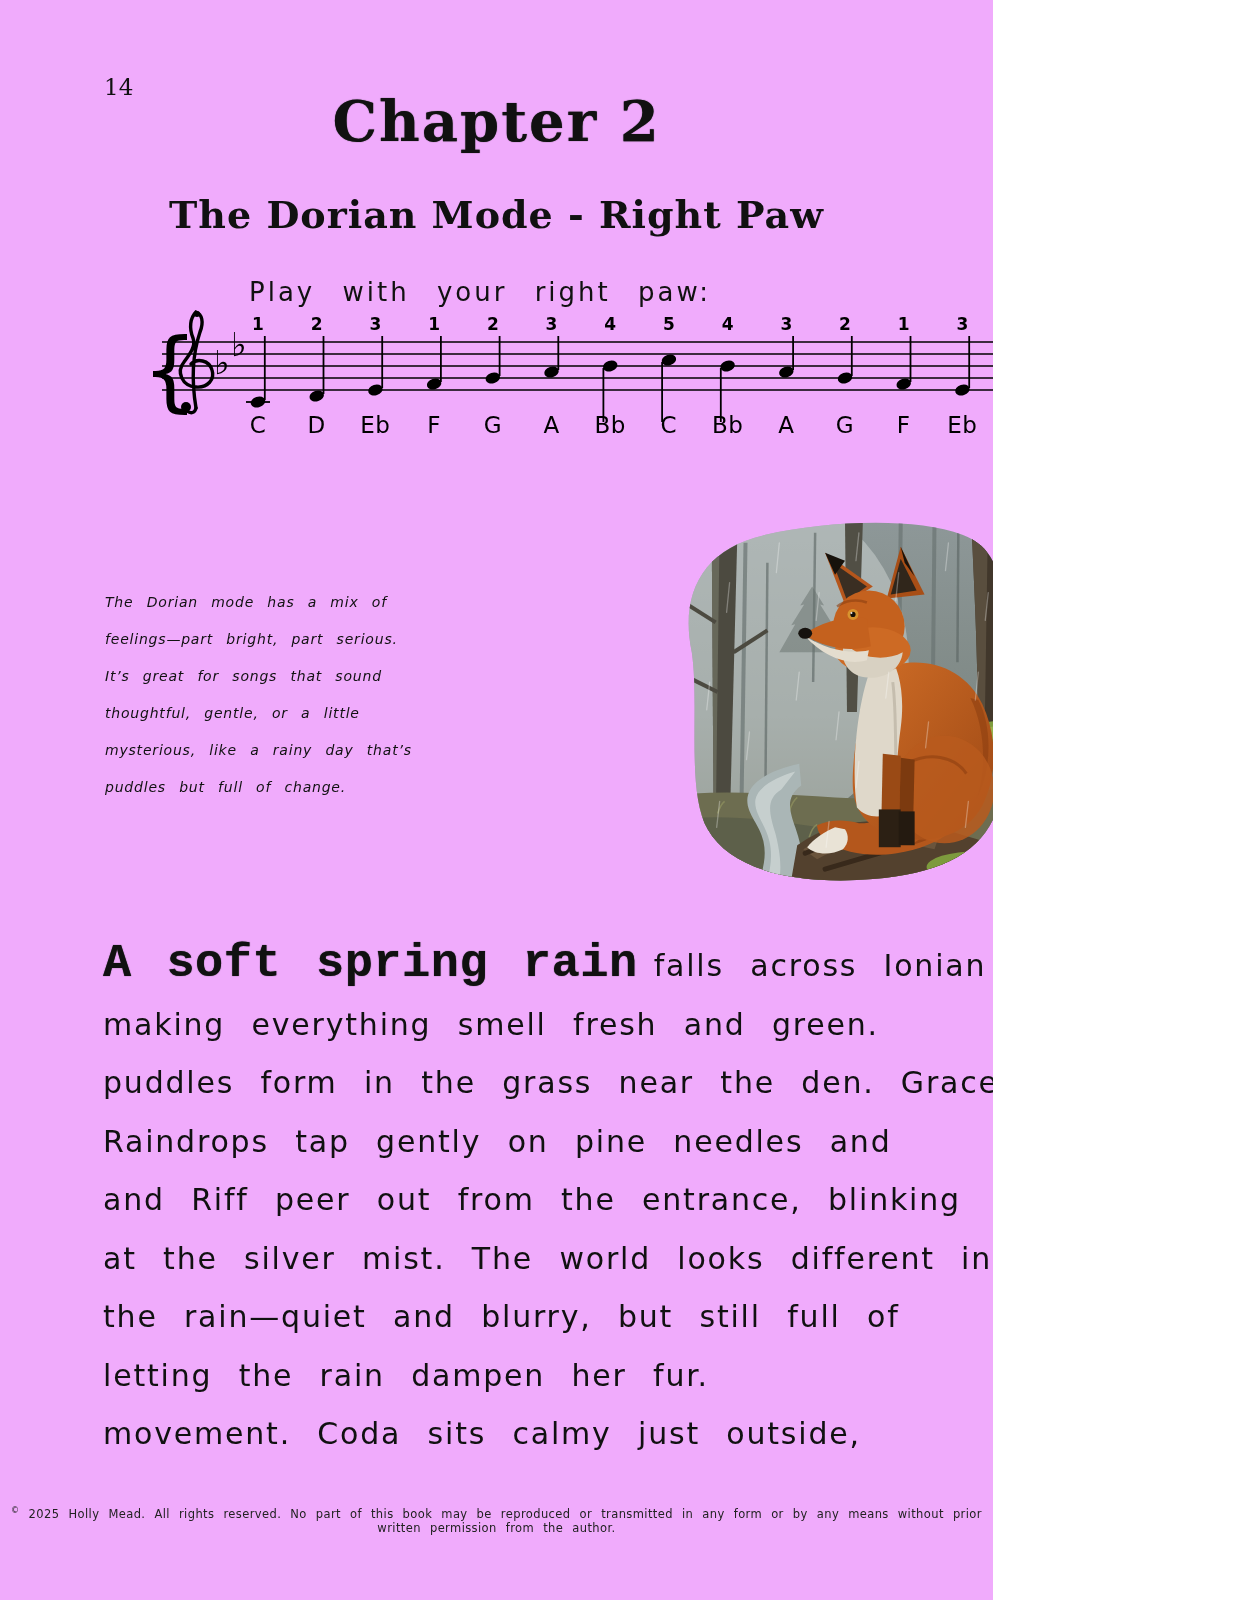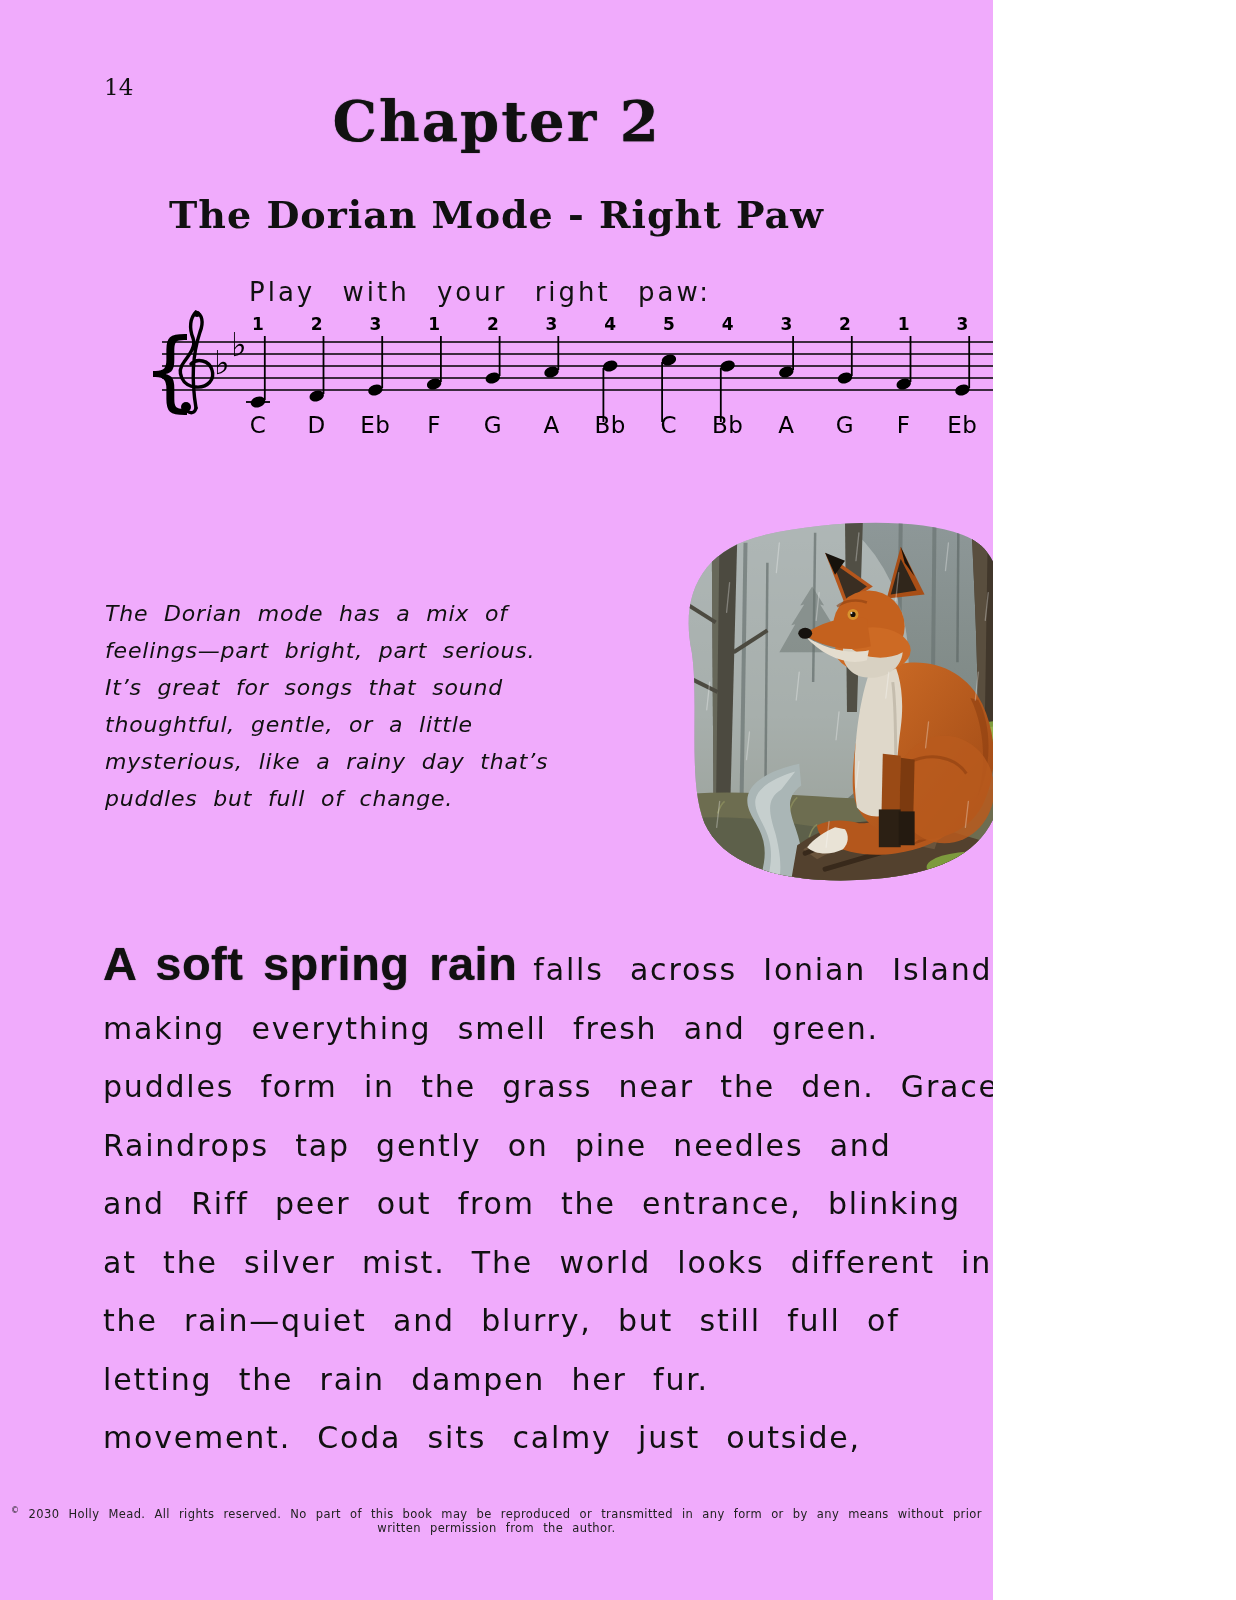--- a/index.html
+++ b/index.html
@@ -12,26 +12,26 @@
   .chapter-subtitle{position:absolute;left:0;top:192px;width:100%;margin:0;text-align:center;
         font-family:"DejaVu Serif",serif;font-weight:700;font-size:38px;letter-spacing:1px;}
   .instruction{position:absolute;left:249px;top:277px;font-size:26px;letter-spacing:3px;
         word-spacing:16px;font-weight:500;}
   .staff-wrap{position:absolute;left:146px;top:300px;}
   .staff-wrap text{font-family:"DejaVu Sans",sans-serif;}
   .brace{font-family:"DejaVu Serif",serif;font-size:88px;}
   .flat{font-size:33px;font-weight:600;}
   .fg{font-family:"DejaVu Serif",serif;font-weight:700;font-size:17px;text-anchor:middle;}
   .nm{font-size:23px;font-weight:500;text-anchor:middle;letter-spacing:0.5px;}
-  .dorian-note{position:absolute;left:105px;top:584px;width:500px;font-size:22px;
-        font-style:italic;line-height:37px;letter-spacing:0.8px;word-spacing:8px;margin-top:11px;}
+  .dorian-note{position:absolute;left:105px;top:584px;width:500px;font-size:14px;
+        font-style:italic;line-height:37px;letter-spacing:0.8px;word-spacing:8px;}
   .fox-art{position:absolute;left:650px;top:503px;width:388px;height:388px;}
   .story{position:absolute;left:103px;top:935px;width:1060px;font-size:30px;line-height:58.5px;
         letter-spacing:1.8px;word-spacing:15px;}
-  .story .lead{font-family:Liberation Sans, sans-serif;font-weight:700;font-size:47px;
+  .story .lead{font-family:Liberation Mono, monospace;font-weight:700;font-size:47px;
         letter-spacing:0.5px;word-spacing:6px;margin-right:16px;text-shadow:0 0 1px #333;}
   .footer{position:absolute;left:0;top:1506px;width:100%;text-align:center;font-size:11.5px;
         letter-spacing:0.4px;word-spacing:5px;color:#222;}
   .footer sup{font-size:8px;}
 </style>
 </head>
 <body>
 
 <div class="page">
 
@@ -266,15 +266,15 @@
     <div class="story-line">making everything smell fresh and green.</div>
     <div class="story-line">puddles form in the grass near the den. Grace</div>
     <div class="story-line">Raindrops tap gently on pine needles and</div>
     <div class="story-line">and Riff peer out from the entrance, blinking</div>
     <div class="story-line">at the silver mist. The world looks different in</div>
     <div class="story-line">the rain—quiet and blurry, but still full of</div>
     <div class="story-line">letting the rain dampen her fur.</div>
     <div class="story-line">movement. Coda sits calmy just outside,</div>
   </div>
 
-  <div class="footer"><sup>©</sup> <span>2030 Holly Mead. All rights reserved. No part of this book may be reproduced or transmitted in any form or by any means without prior written permission from the author.</span></div>
+  <div class="footer"><sup>©</sup> <span>2025 Holly Mead. All rights reserved. No part of this book may be reproduced or transmitted in any form or by any means without prior written permission from the author.</span></div>
 
 </div>
 
 </body></html>

